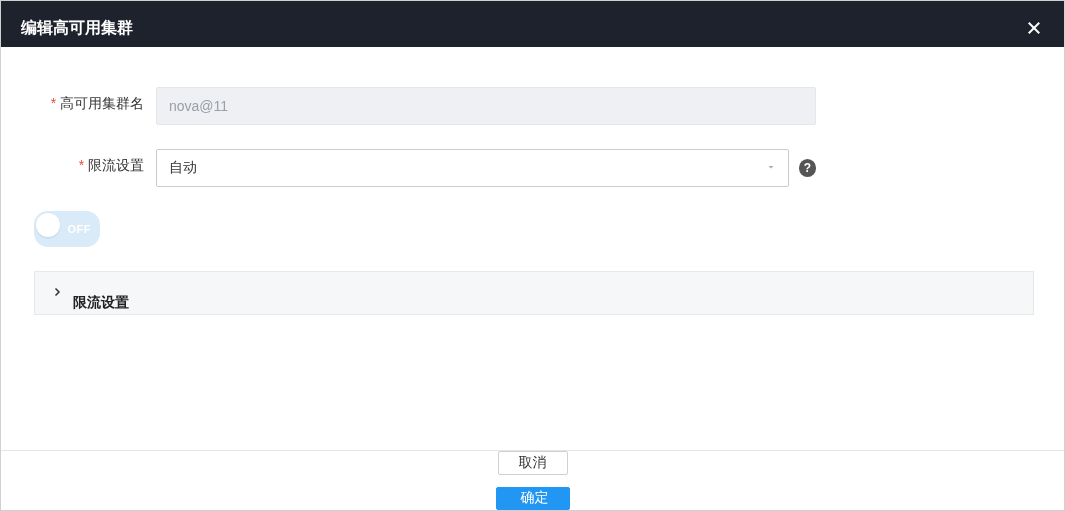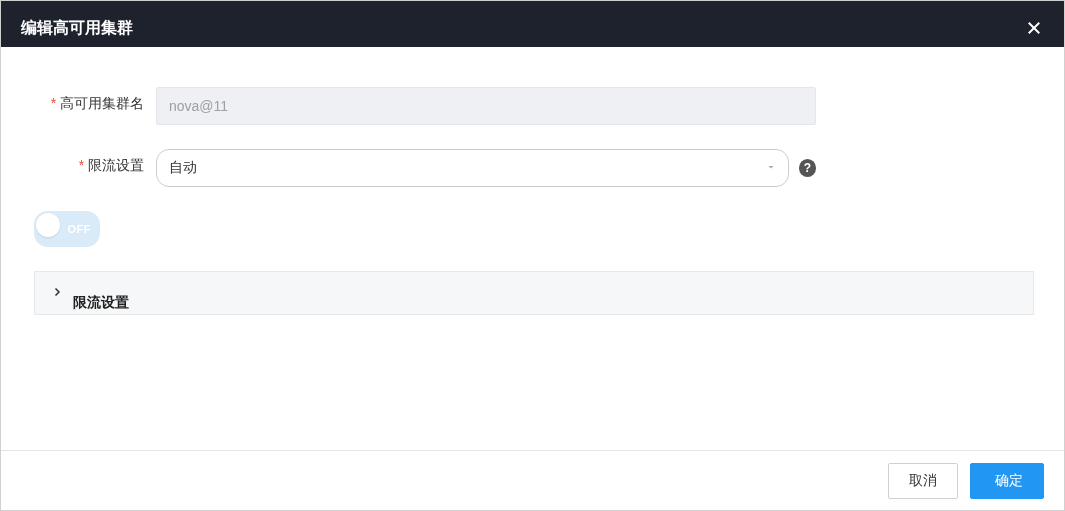--- a/index.html
+++ b/index.html
@@ -81,21 +81,21 @@
     }
     .select-wrap {
       width: 100%;
       position: relative;
     }
     .select {
       width: 100%;
       height: 38px;
       background: #fff;
       border: 1px solid #c9ccd0;
-      border-radius: 13px;
+      border-radius: 2px;
       padding: 0 36px 0 12px;
       font-size: 14px;
       color: #333;
       display: flex;
       align-items: center;
       cursor: pointer;
     }
     .select-arrow {
       position: absolute;
       right: 12px;
@@ -179,20 +179,21 @@
       margin-top: 20px;
     }
     .modal-footer {
       border-top: 1px solid #e5e5e5;
       height: 60px;
       display: flex;
       align-items: center;
       justify-content: flex-end;
       padding: 0 20px;
       gap: 12px;
+      flex-direction: column;
     }
     .btn {
       height: 36px;
       padding: 0 20px;
       font-size: 14px;
       border-radius: 2px;
       cursor: pointer;
       border: 1px solid transparent;
       display: flex;
       align-items: center;

